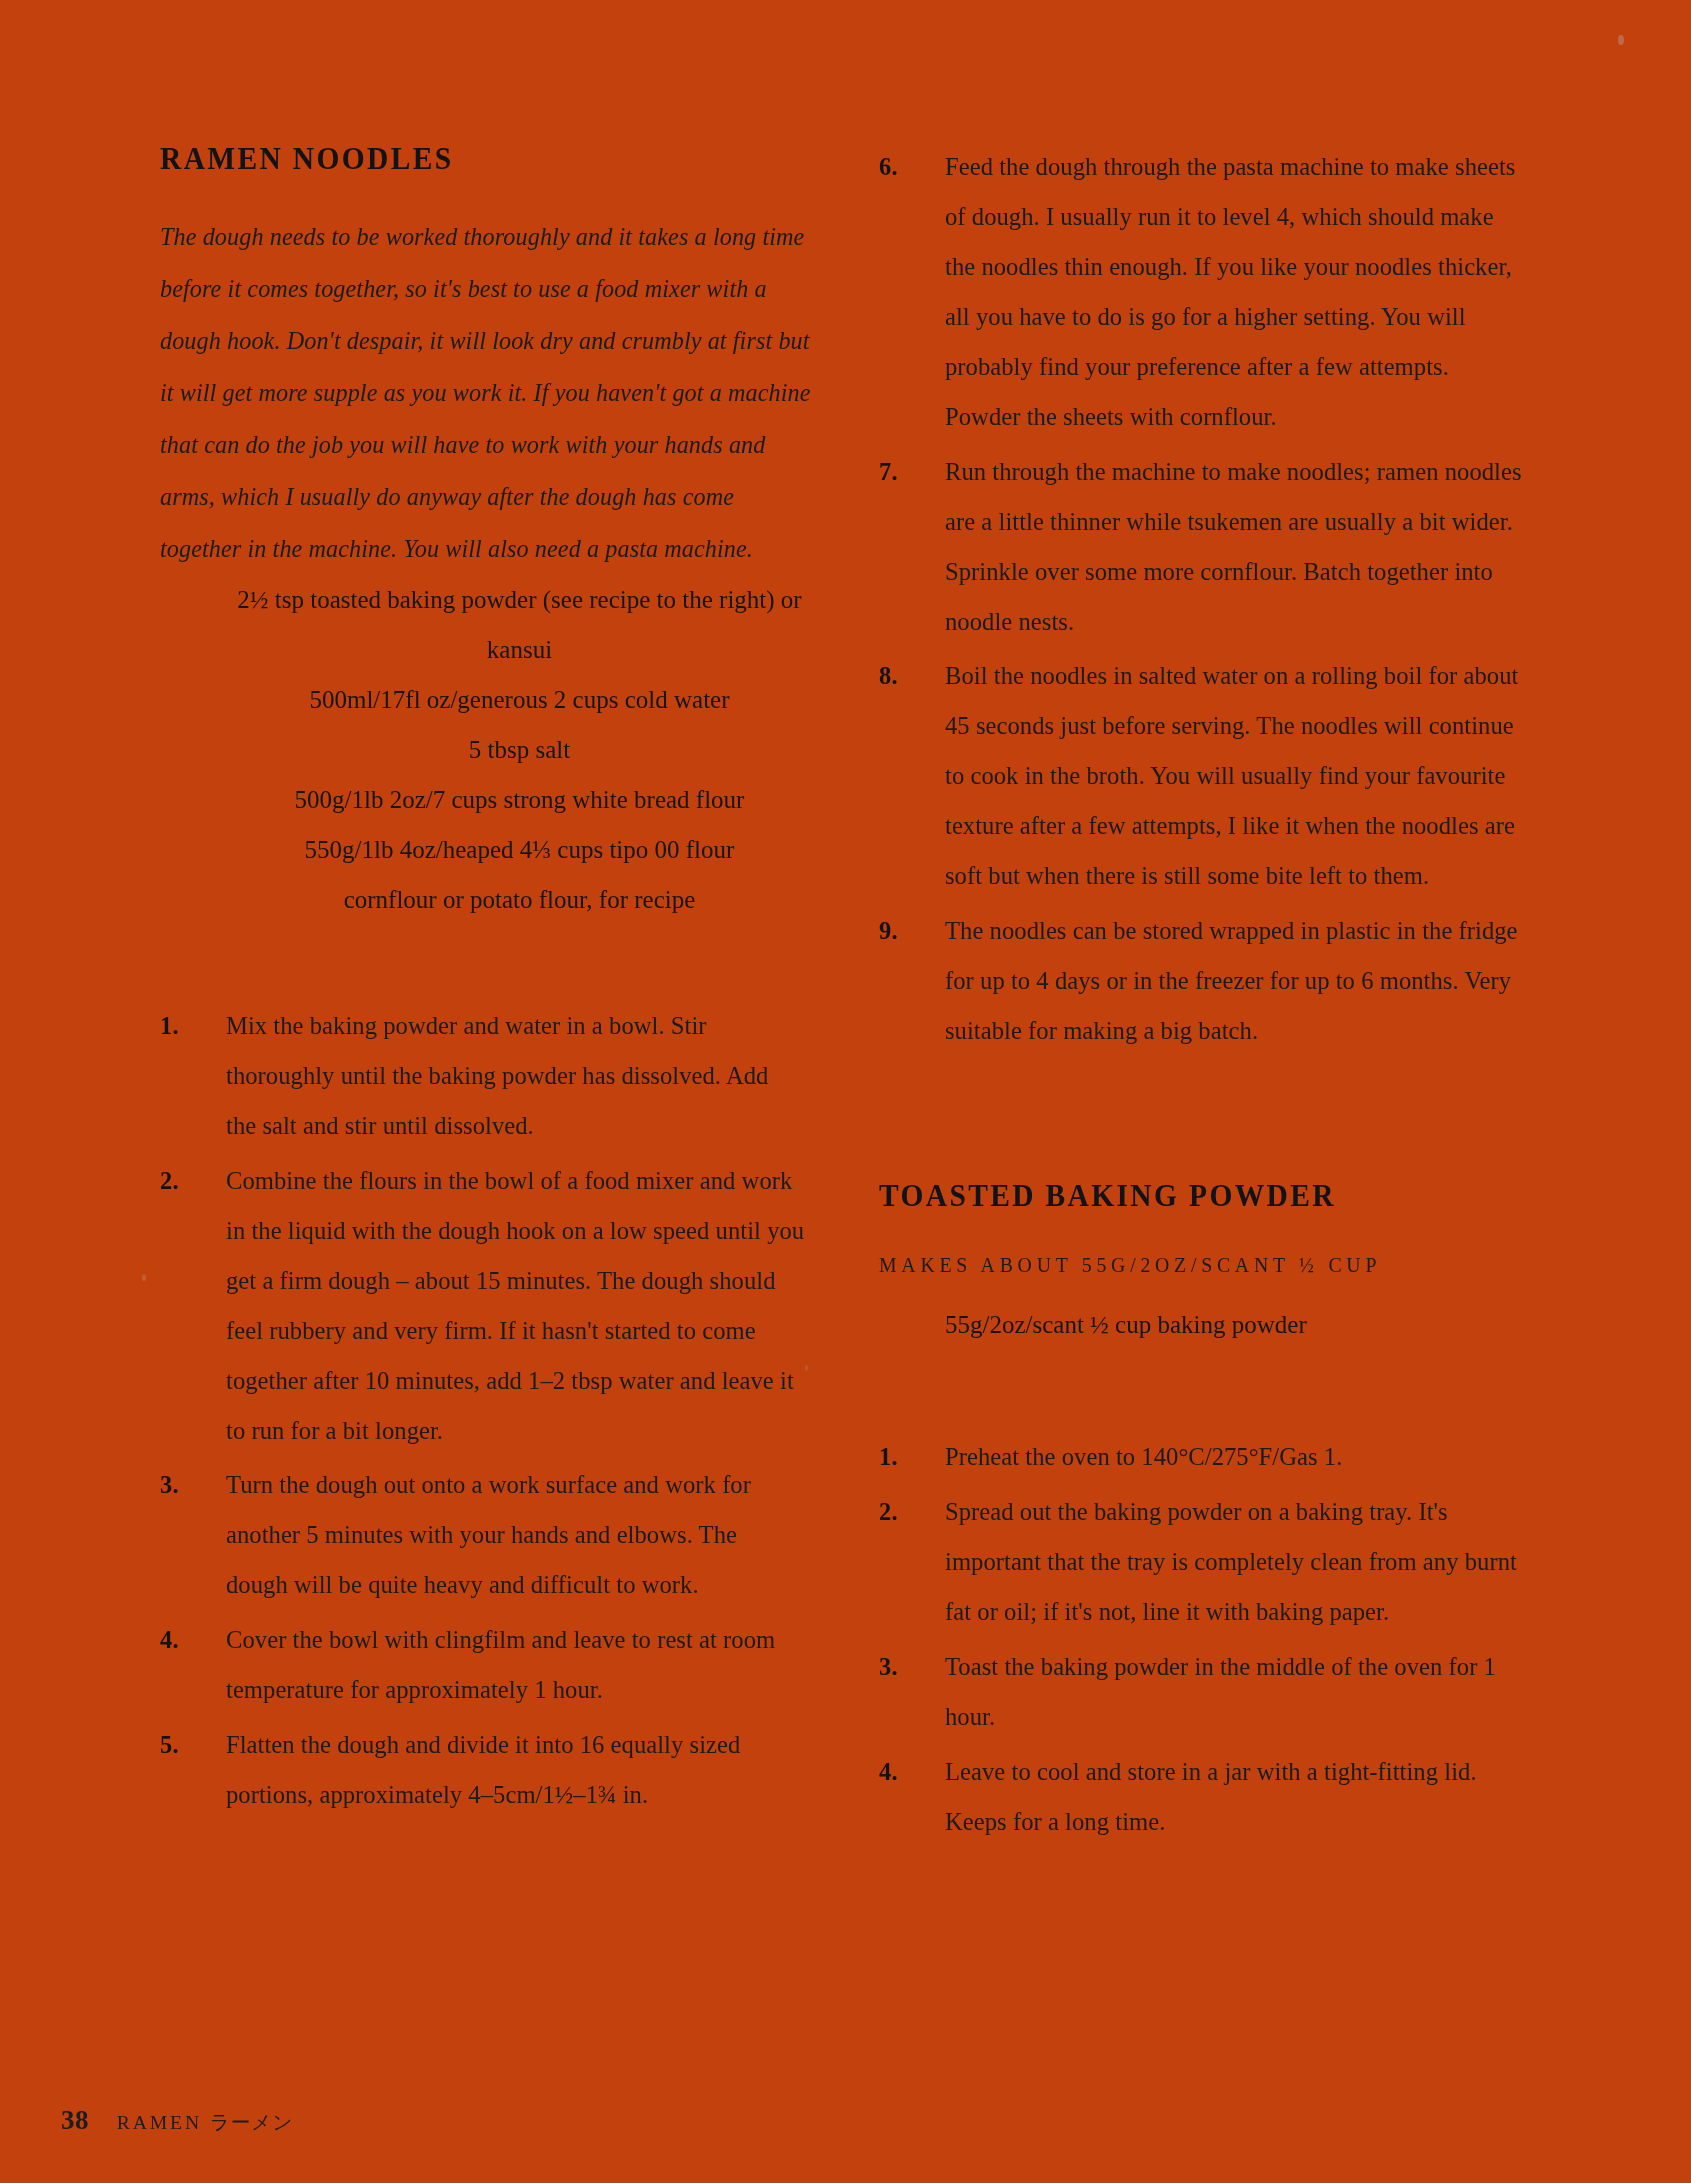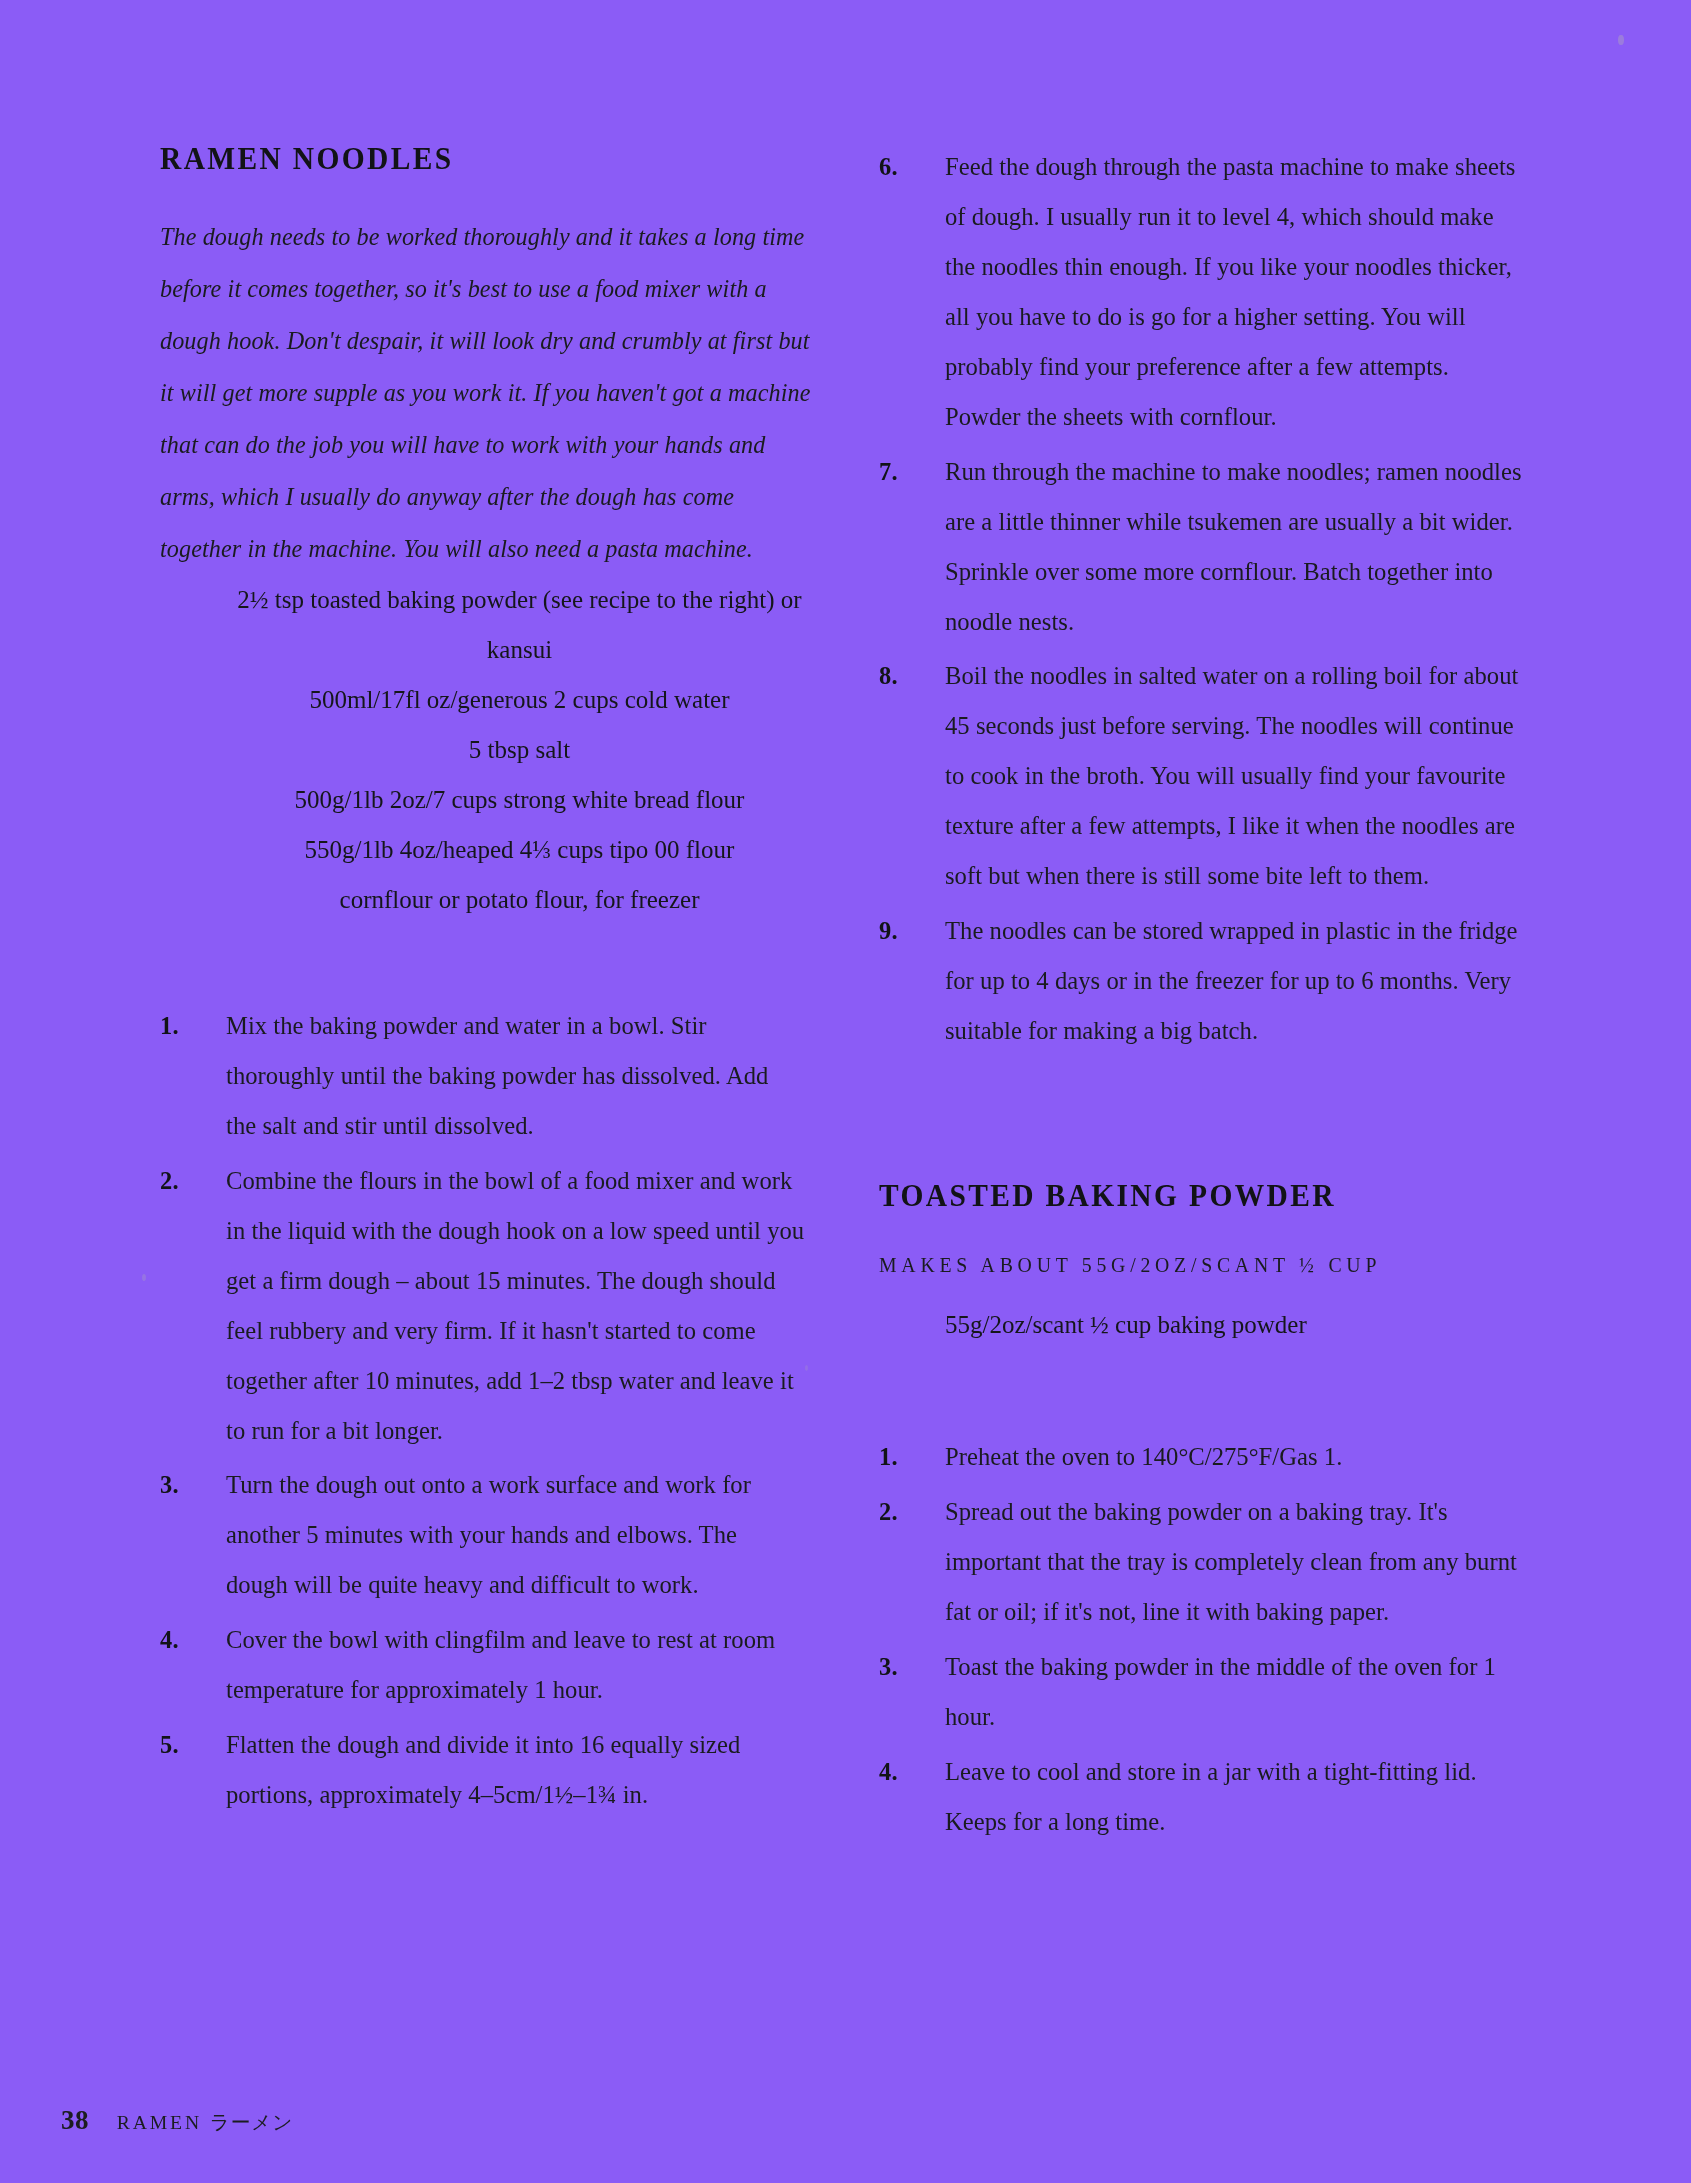--- a/index.html
+++ b/index.html
@@ -4,21 +4,21 @@
 <style>
   html, body {
     margin: 0;
     padding: 0;
     background: #ffffff;
   }
   .page {
     position: relative;
     width: 1692px;
     height: 2183px;
-    background: #8b5cf6;
+    background: #c2410c;
     box-sizing: border-box;
     font-family: "Liberation Serif", "DejaVu Serif", serif;
     color: #15161a;
     overflow: hidden;
   }
   
   .speck {
     position: absolute;
     background: #b9b6b0;
     border-radius: 50%;
@@ -184,21 +184,21 @@
 
       <p class="intro">The dough needs to be worked thoroughly and it takes a long time before it comes together, so it's best to use a food mixer with a dough hook. Don't despair, it will look dry and crumbly at first but it will get more supple as you work it. If you haven't got a machine that can do the job you will have to work with your hands and arms, which I usually do anyway after the dough has come together in the machine. You will also need a pasta machine.</p>
 
 
       <ul class="ingredients">
         <li><span>2½ tsp toasted baking powder (see recipe to the right) or kansui</span></li>
         <li><span>500ml/17fl oz/generous 2 cups cold water</span></li>
         <li><span>5 tbsp salt</span></li>
         <li><span>500g/1lb 2oz/7 cups strong white bread flour</span></li>
         <li><span>550g/1lb 4oz/heaped 4⅓ cups tipo 00 flour</span></li>
-        <li><span>cornflour or potato flour, for freezer</span></li>
+        <li><span>cornflour or potato flour, for recipe</span></li>
       </ul>
 
       <div class="block-gap-md"></div>
 
       <ol class="steps">
         <li>
           <span class="num">1.</span>
           <span class="body">Mix the baking powder and water in a bowl. Stir thoroughly until the baking powder has dissolved. Add the salt and stir until dissolved.</span>
         </li>
         <li>

